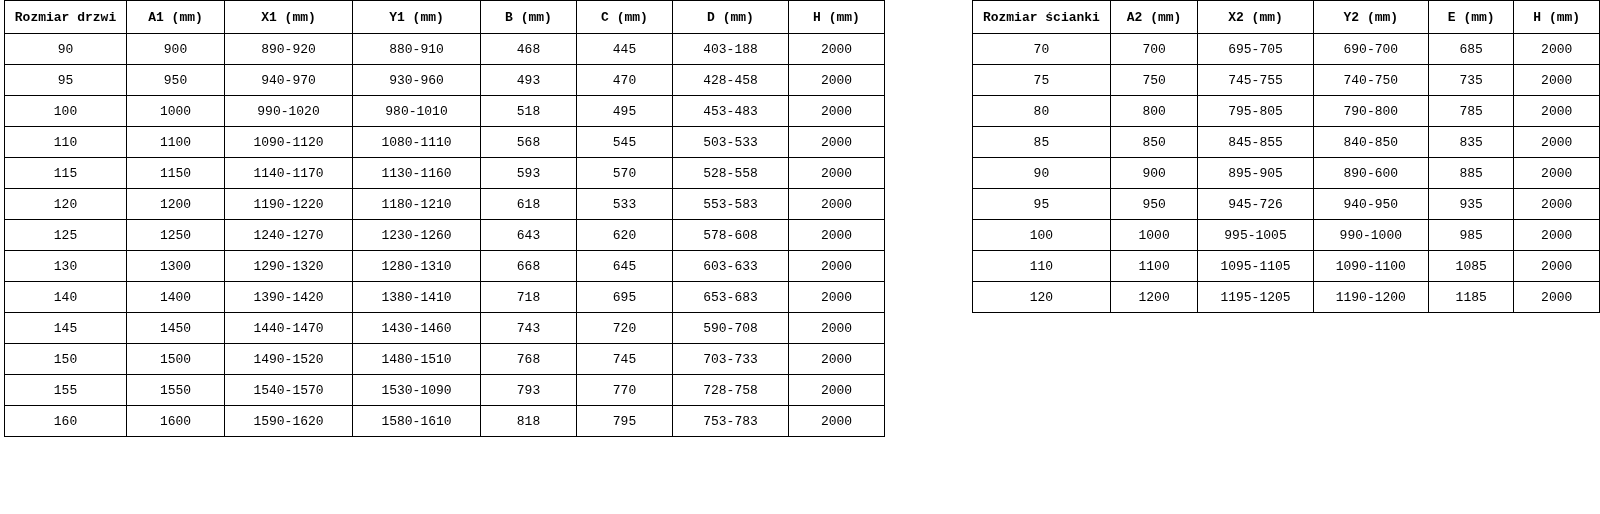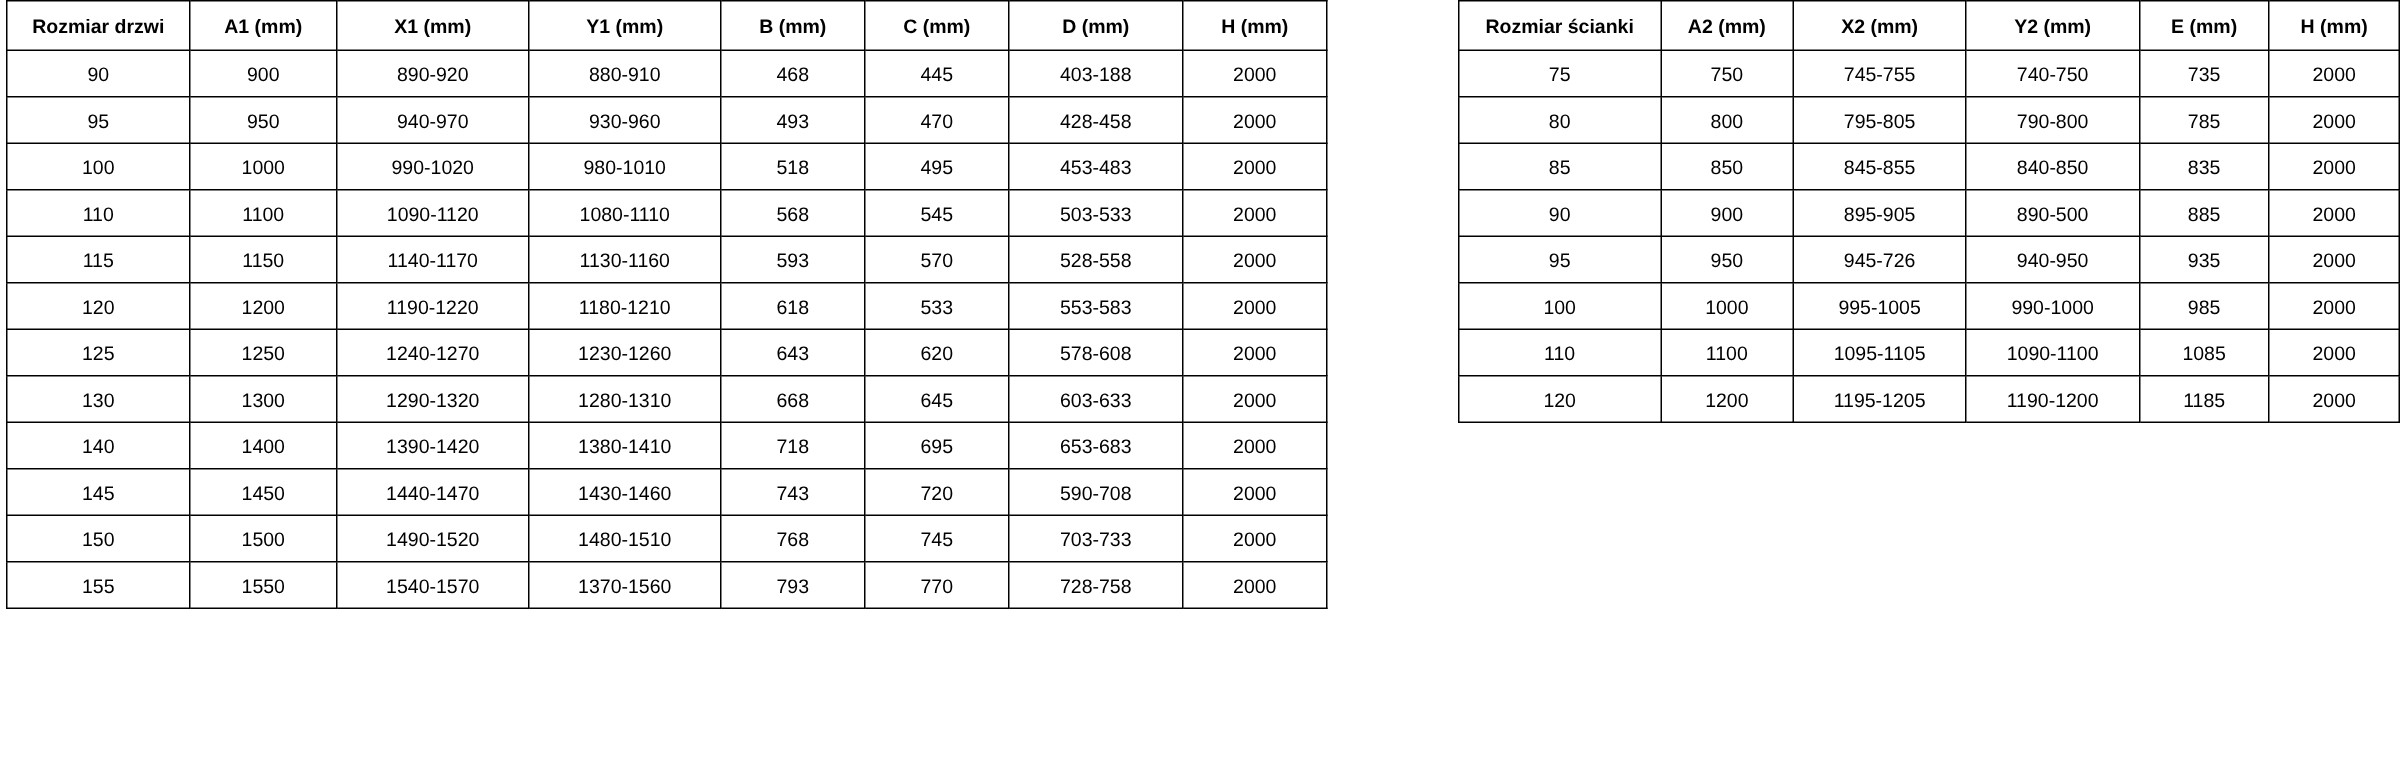--- a/index.html
+++ b/index.html
@@ -22,20 +22,21 @@
   .table-wrap {
     position: absolute;
     top: 0;
   }
   #doors-table-wrap { left: 4px; }
   #walls-table-wrap { left: 928px; margin-left: 44px; }
 
   table {
     border-collapse: collapse;
     table-layout: fixed;
+    font-family: Liberation Mono, monospace;
   }
   table th, table td {
     border: 1px solid #000000;
     text-align: center;
     vertical-align: middle;
     font-size: 13px;
     height: 30px;
     padding: 0 4px;
     white-space: nowrap;
   }
@@ -202,24 +203,34 @@
             <td>1480-1510</td>
             <td>768</td>
             <td>745</td>
             <td>703-733</td>
             <td>2000</td>
           </tr>
           <tr>
             <td>155</td>
             <td>1550</td>
             <td>1540-1570</td>
-            <td>1370-1560</td>
+            <td>1530-1090</td>
             <td>793</td>
             <td>770</td>
             <td>728-758</td>
+            <td>2000</td>
+          </tr>
+          <tr>
+            <td>160</td>
+            <td>1600</td>
+            <td>1590-1620</td>
+            <td>1580-1610</td>
+            <td>818</td>
+            <td>795</td>
+            <td>753-783</td>
             <td>2000</td>
           </tr>
         </tbody>
     </table>
   </div>
 
   <div class="table-wrap" id="walls-table-wrap">
     <table id="walls-table">
       <colgroup>
         <col class="c0">
@@ -234,20 +245,28 @@
             <th>Rozmiar ścianki</th>
             <th>A2 (mm)</th>
             <th>X2 (mm)</th>
             <th>Y2 (mm)</th>
             <th>E (mm)</th>
             <th>H (mm)</th>
           </tr>
       </thead>
       <tbody>
           <tr>
+            <td>70</td>
+            <td>700</td>
+            <td>695-705</td>
+            <td>690-700</td>
+            <td>685</td>
+            <td>2000</td>
+          </tr>
+          <tr>
             <td>75</td>
             <td>750</td>
             <td>745-755</td>
             <td>740-750</td>
             <td>735</td>
             <td>2000</td>
           </tr>
           <tr>
             <td>80</td>
             <td>800</td>
@@ -261,21 +280,21 @@
             <td>850</td>
             <td>845-855</td>
             <td>840-850</td>
             <td>835</td>
             <td>2000</td>
           </tr>
           <tr>
             <td>90</td>
             <td>900</td>
             <td>895-905</td>
-            <td>890-500</td>
+            <td>890-600</td>
             <td>885</td>
             <td>2000</td>
           </tr>
           <tr>
             <td>95</td>
             <td>950</td>
             <td>945-726</td>
             <td>940-950</td>
             <td>935</td>
             <td>2000</td>

